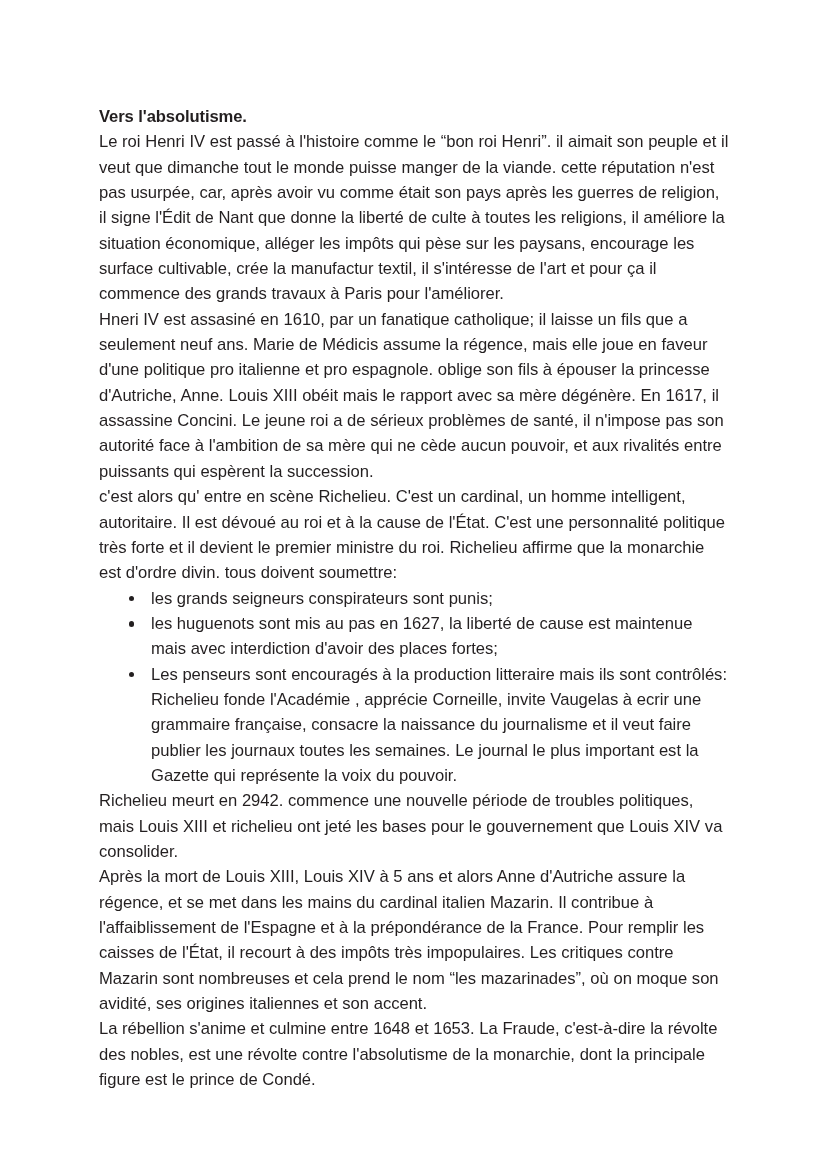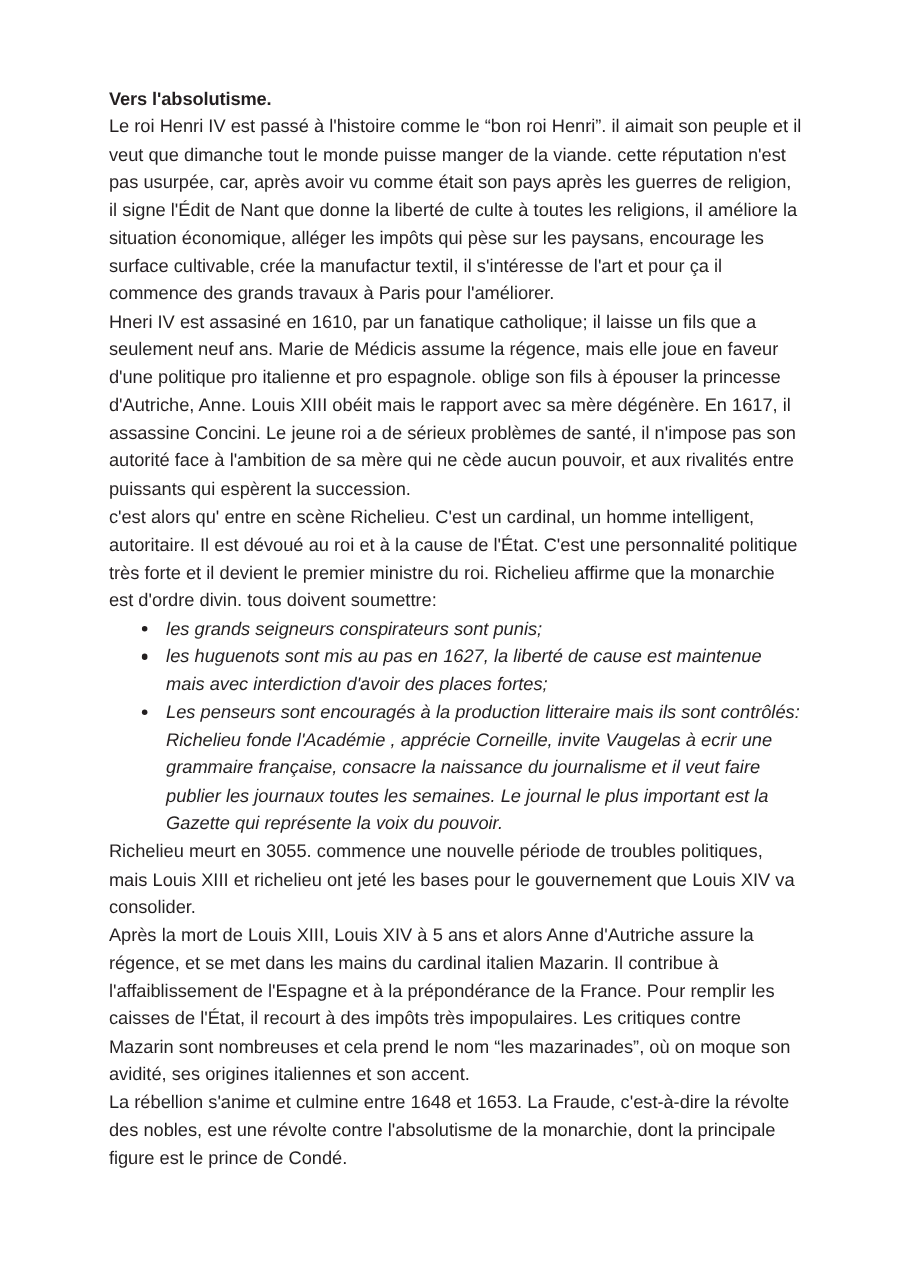--- a/index.html
+++ b/index.html
@@ -23,21 +23,21 @@
     left: 0;
     top: 0;
     width: 828px;
     height: 1169px;
     background: #ffffff;
   }
 
   .doc-body {
     position: absolute;
     left: 99px;
-    top: 77px;
+    top: 104px;
     width: 630px;
     font-size: 16.6px;
     line-height: 25.35px;
     letter-spacing: -0.02px;
     word-spacing: 0.1px;
     text-align: left;
     color: #231f20;
   }
 
   .para {
@@ -50,21 +50,20 @@
 
   .para.heading {
     font-weight: 700;
     letter-spacing: -0.1px;
   }
 
   ul.bullet-list {
     margin: 0;
     padding: 0;
     list-style: none;
-    font-style: italic;
   }
 
   ul.bullet-list > li {
     position: relative;
     margin: 0;
     padding: 0 0 0 52px;
   }
 
   ul.bullet-list > li .bullet-dot {
     position: absolute;
@@ -103,20 +102,20 @@
       <li>
         <span class="bullet-dot"></span>
         <span class="bullet-text">les huguenots sont mis au pas en 1627, la liberté de cause est maintenue mais avec interdiction d'avoir des places fortes;</span>
       </li>
       <li>
         <span class="bullet-dot"></span>
         <span class="bullet-text">Les penseurs sont encouragés à la production litteraire mais ils sont contrôlés: Richelieu fonde l'Académie , apprécie Corneille, invite Vaugelas à ecrir une grammaire française, consacre la naissance du journalisme et il veut faire publier les journaux toutes les semaines. Le journal le plus important est la Gazette qui représente la voix du pouvoir.</span>
       </li>
     </ul>
 
-    <p class="para">Richelieu meurt en 3055. commence une nouvelle période de troubles politiques, mais Louis XIII et richelieu ont jeté les bases pour le gouvernement que Louis XIV va consolider.</p>
+    <p class="para">Richelieu meurt en 2942. commence une nouvelle période de troubles politiques, mais Louis XIII et richelieu ont jeté les bases pour le gouvernement que Louis XIV va consolider.</p>
 
     <p class="para">Après la mort de Louis XIII, Louis XIV à 5 ans et alors Anne d'Autriche assure la régence, et se met dans les mains du cardinal italien Mazarin. Il contribue à l'affaiblissement de l'Espagne et à la prépondérance de la France. Pour remplir les caisses de l'État, il recourt à des impôts très impopulaires. Les critiques contre Mazarin sont nombreuses et cela prend le nom “les mazarinades”, où on moque son avidité, ses origines italiennes et son accent.</p>
 
     <p class="para">La rébellion s'anime et culmine entre 1648 et 1653. La Fraude, c'est-à-dire la révolte des nobles, est une révolte contre l'absolutisme de la monarchie, dont la principale figure est le prince de Condé.</p>
 
   </article>
 </div>
 
 </body></html>

